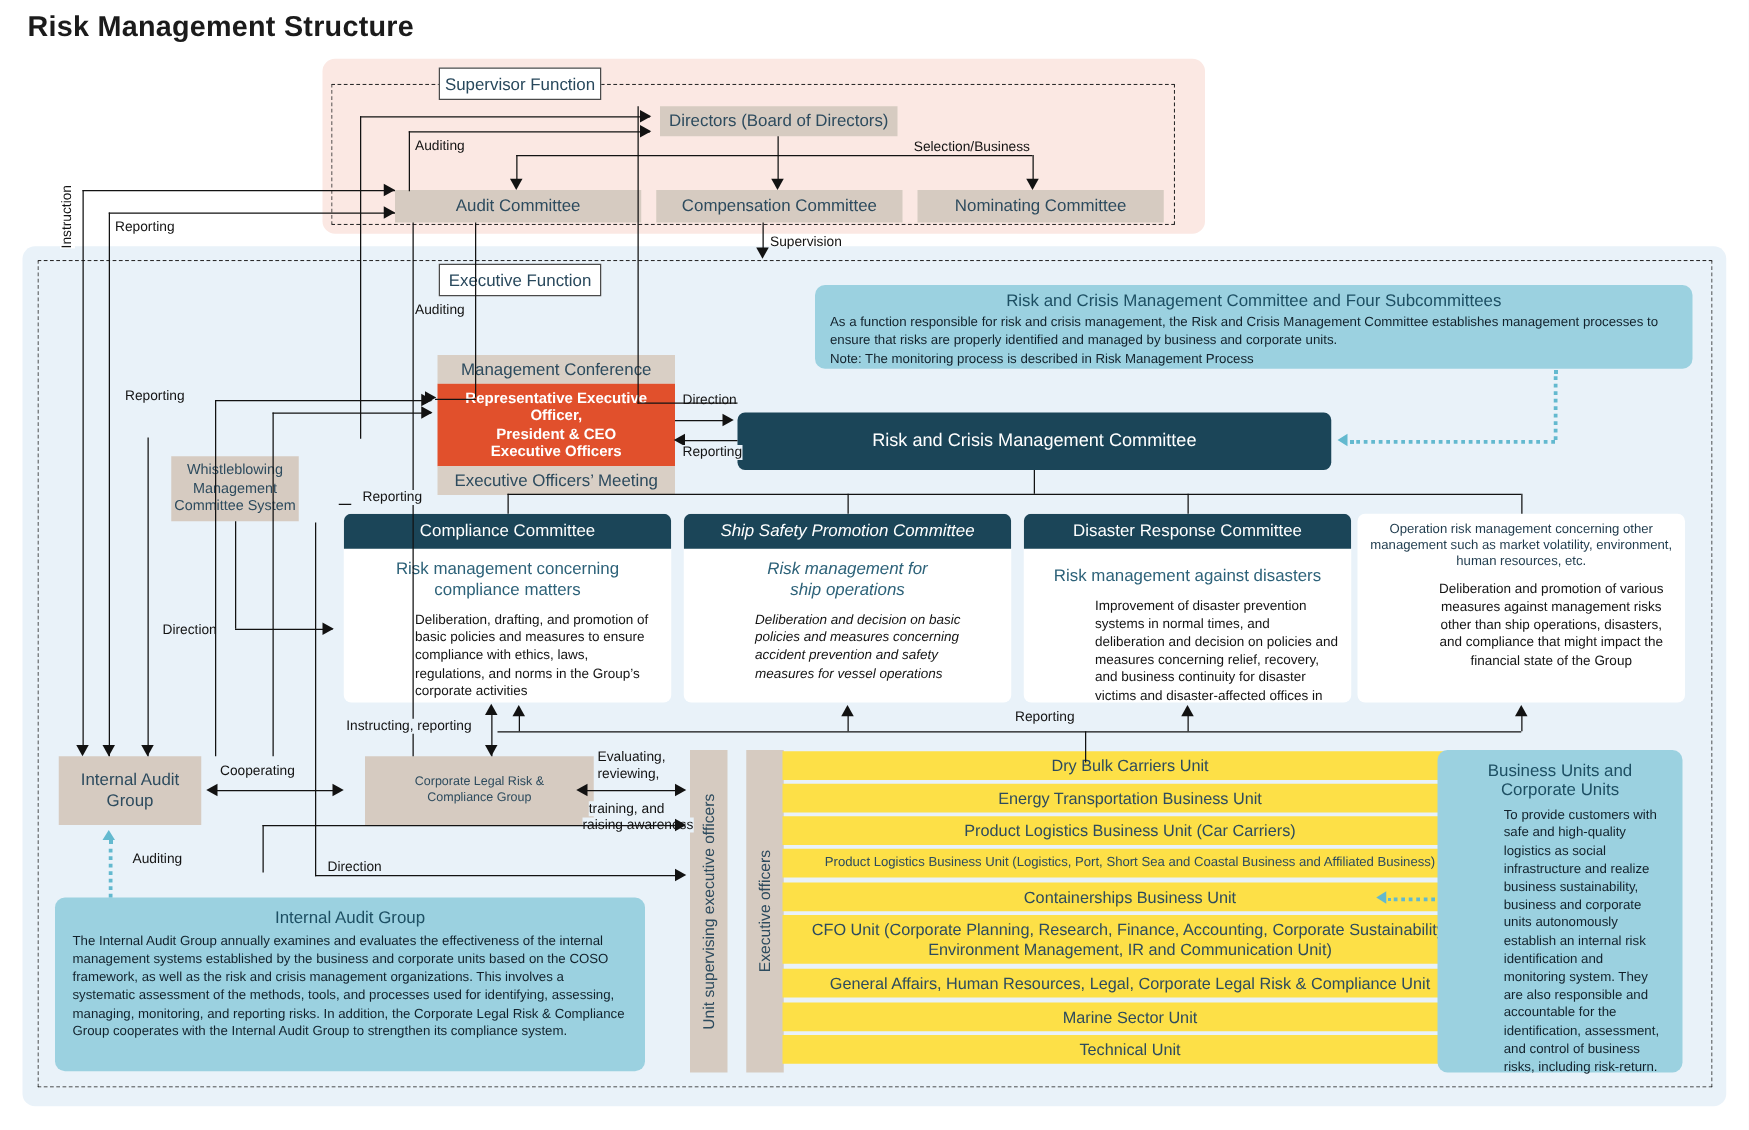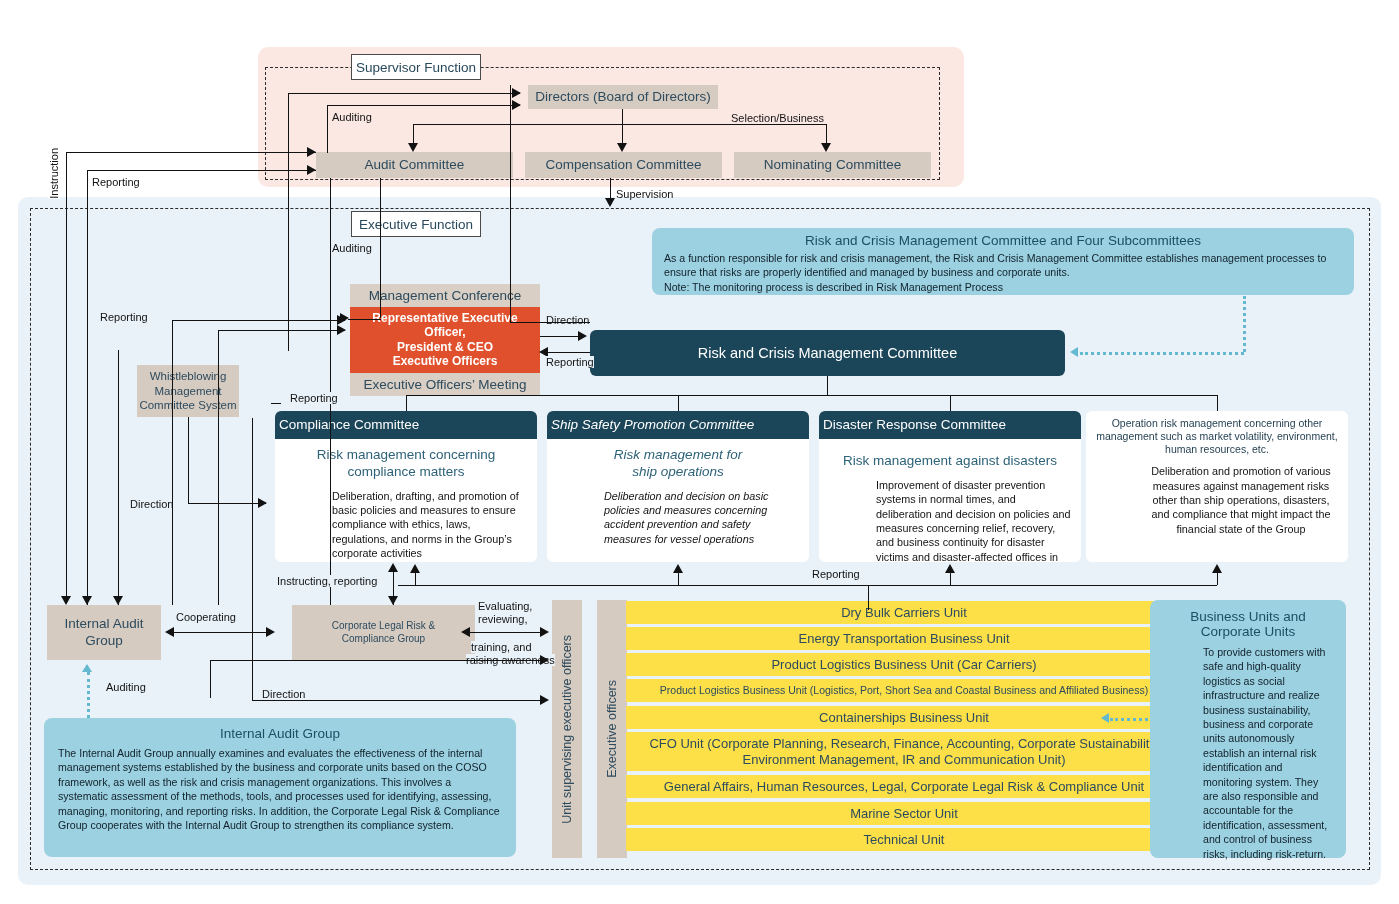--- a/index.html
+++ b/index.html
@@ -85,21 +85,21 @@
   .card{
     position:absolute; top:411px; width:262px; height:151px;
     background:#ffffff; border-radius:6px; overflow:hidden;
   }
   #card-compliance { left:275px; }
   #card-ship       { left:547px;font-style:italic; }
   #card-disaster   { left:819px; }
   #card-mgmt       { left:1086px; width:262px;}
   .card-head{
     background:#1b4558; color:#ffffff; font-size:13.5px;
-    padding:6px 4px 7px;
+    text-align:center; padding:6px 4px 7px;
   }
   .card-sub{
     color:#2d6279; font-size:13.5px; text-align:center;
     line-height:1.25; padding:8px 8px 2px;
   }
   .card-sub.small{ font-size:10.5px; color:#1f3b4d; padding:6px 6px 2px; line-height:1.25;}
   .card-body{
     color:#141414; font-size:10.8px; line-height:1.33;
     padding:6px 9px 4px;
     margin-left:48px;
@@ -164,20 +164,21 @@
   .tarr-l{ position:absolute; width:0;height:0;
     border-top:5px solid transparent;border-bottom:5px solid transparent;border-right:8px solid #63b9cf;}
   .tarr-u{ position:absolute; width:0;height:0;
     border-left:5px solid transparent;border-right:5px solid transparent;border-bottom:8px solid #63b9cf;}
 </style>
 </head>
 <body>
 
 <div id="stage">
 
+  <div class="page-title">Risk Management Structure</div>
 
   <div class="panel-pink"></div>
   <div class="panel-blue"></div>
   <div class="dash-sup"></div>
   <div class="dash-exec"></div>
 
   <div class="tagbox" id="tag-sup">Supervisor Function</div>
   <div class="tagbox" id="tag-exec">Executive Function</div>
 
   <div class="beige" id="bx-directors">Directors (Board of Directors)</div>

